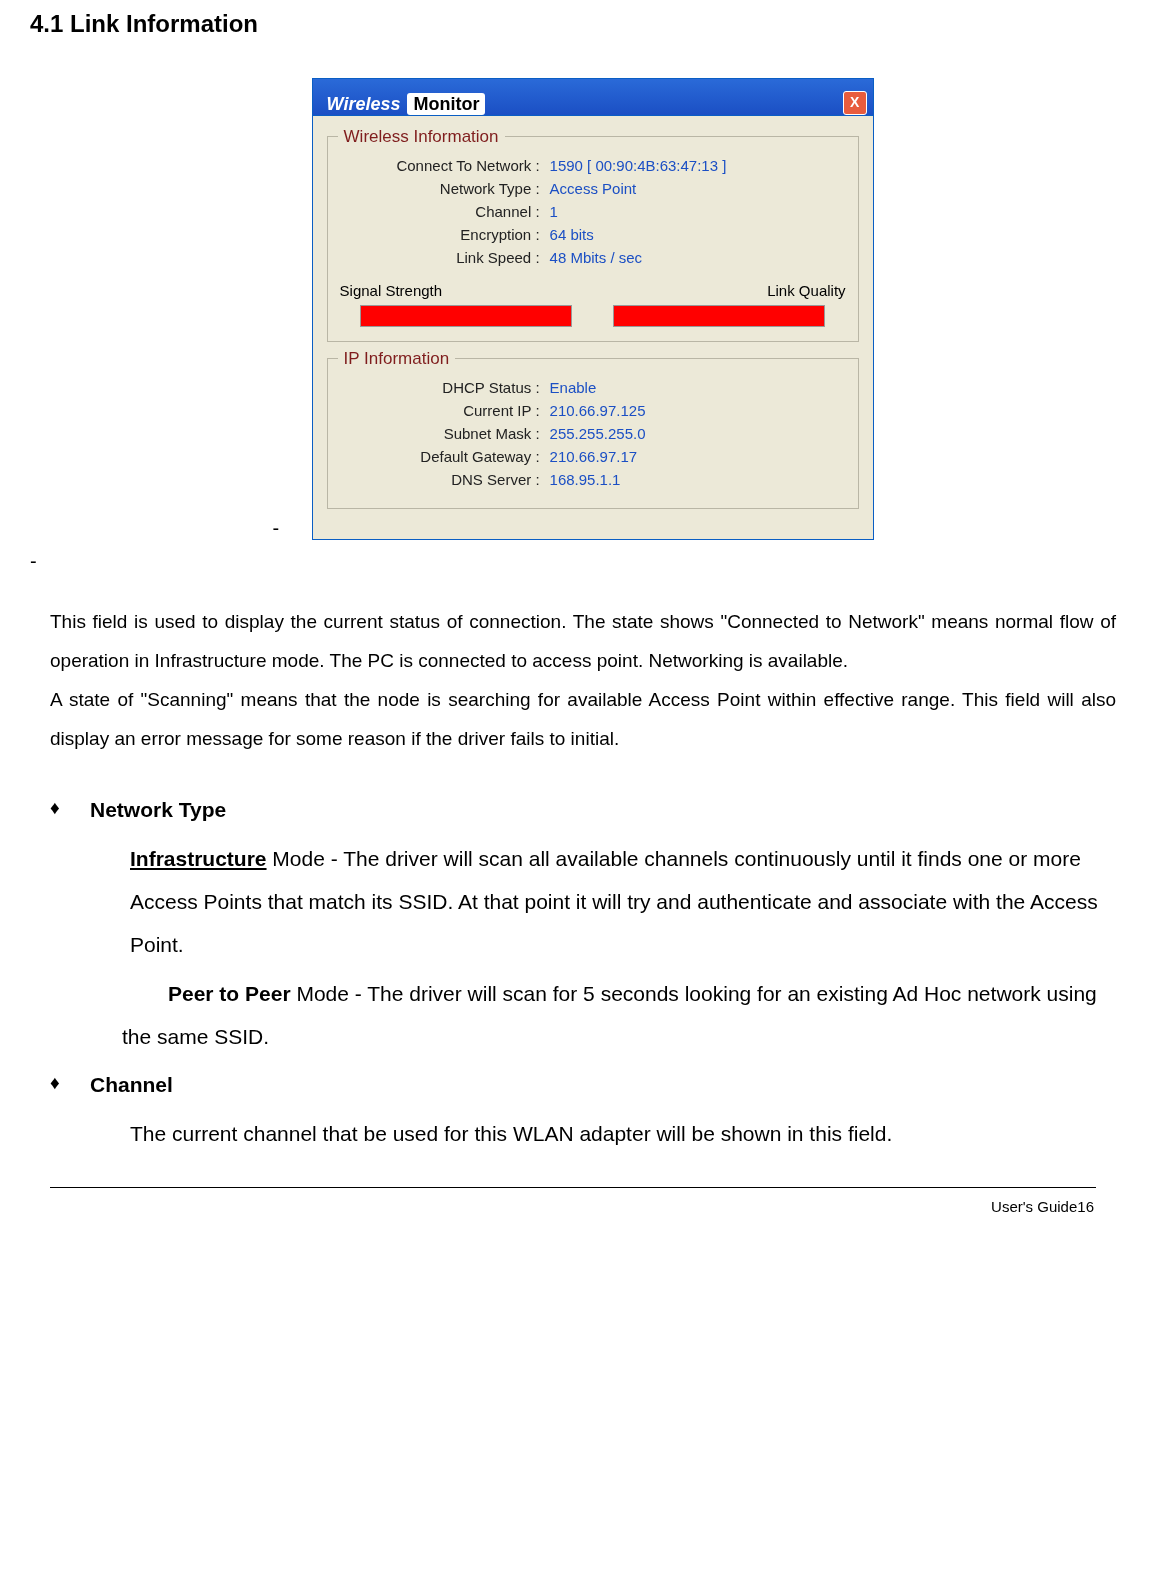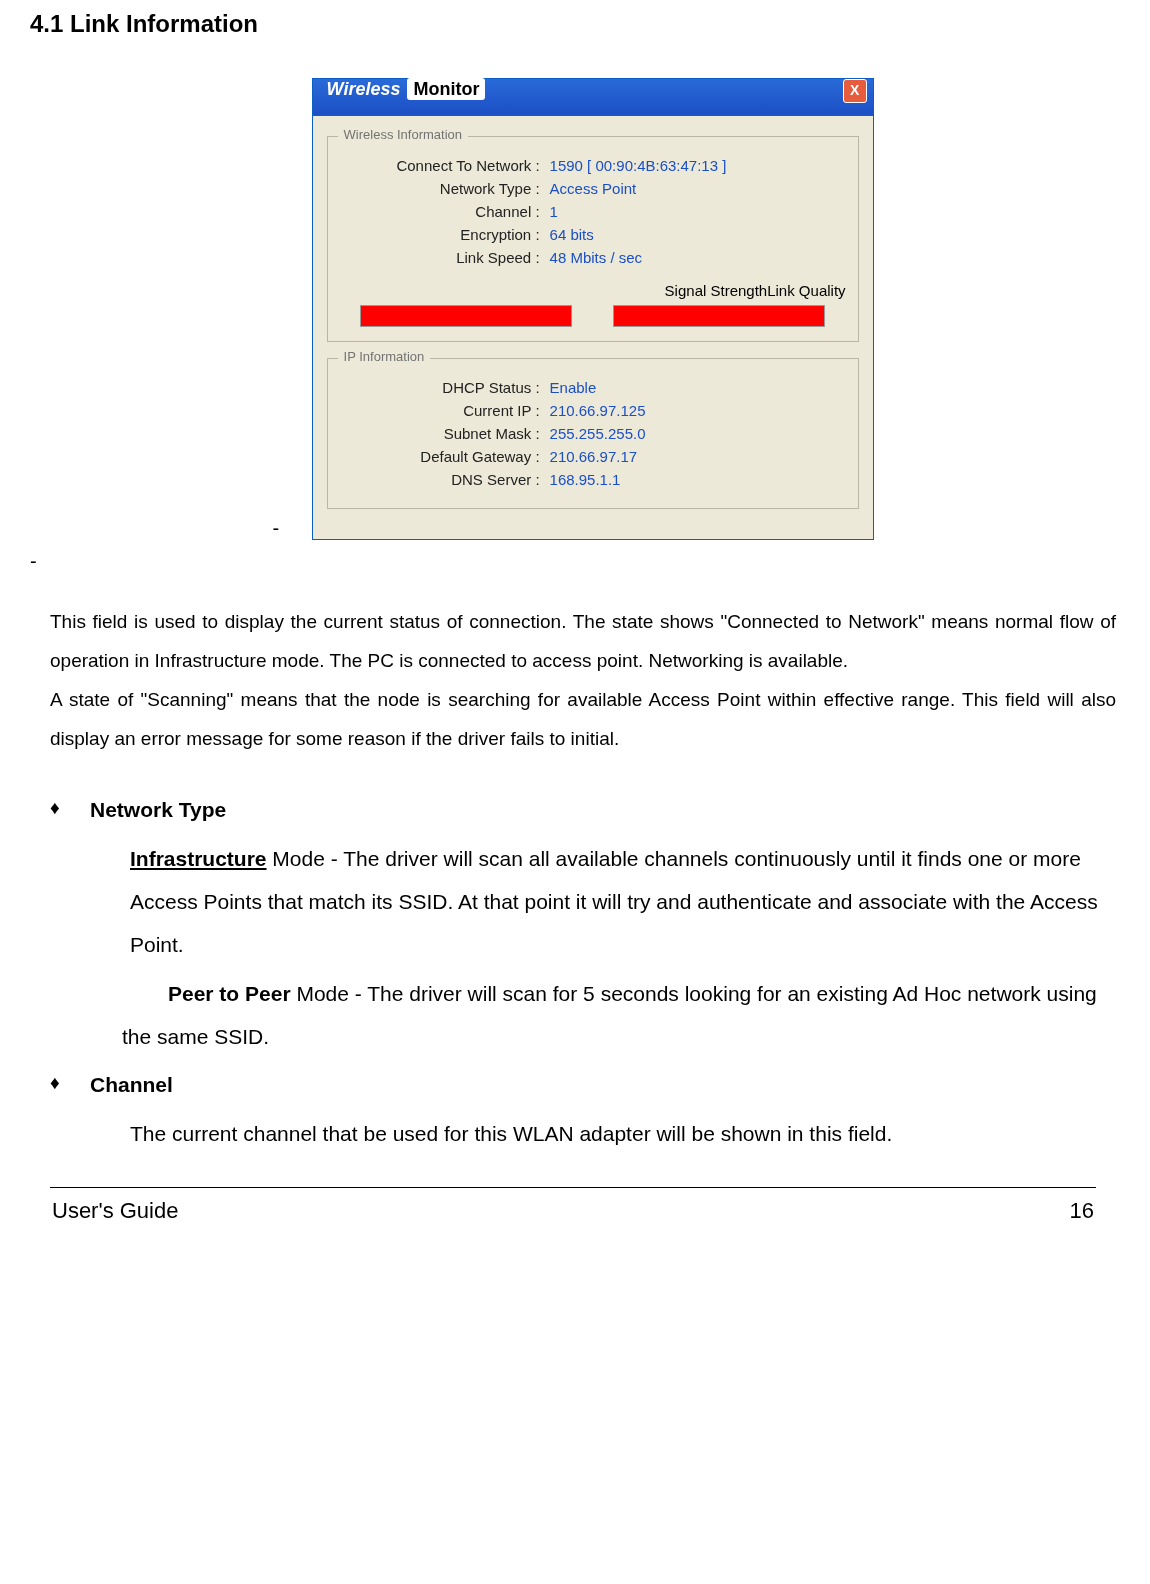--- a/index.html
+++ b/index.html
@@ -32,21 +32,21 @@
     width: 560px;
     border: 1px solid #0a5ec4;
     background: #ece9d8;
     text-align: left;
     vertical-align: bottom;
   }
   .titlebar {
     background: linear-gradient(#2a6ad8, #1b4fc4);
     height: 36px;
     display: flex;
-    align-items: flex-start;
+    align-items: flex-end;
     justify-content: space-between;
     padding: 0 6px 0 14px;
     border-bottom: 1px solid #0a5ec4;
   }
   .brand {
     color: #fff;
     font-size: 18px;
     font-style: italic;
     font-weight: bold;
   }
@@ -81,41 +81,41 @@
     margin: 8px 0 16px 0;
     padding: 14px 12px 14px 12px;
     position: relative;
   }
   .group-legend {
     position: absolute;
     top: -10px;
     left: 10px;
     background: #ece9d8;
     padding: 0 6px;
-    font-size: 13px;
-    color: #737373;
+    font-size: 17px;
+    color: #7f1d1d;
   }
   .row {
     display: flex;
     margin: 6px 0;
     font-size: 15px;
     align-items: center;
   }
   .label {
     width: 200px;
     text-align: right;
     color: #222;
     padding-right: 10px;
   }
   .value {
     color: #1b4fc4;
   }
   .sig-row {
     display: flex;
-    justify-content: flex-end;
+    justify-content: space-between;
     margin-top: 16px;
     font-size: 15px;
   }
   .bars-row {
     display: flex;
     justify-content: space-around;
     margin-top: 6px;
   }
   .bar {
     width: 210px;
@@ -187,22 +187,22 @@
   .bullet-body2 .bold {
     font-weight: bold;
     margin-left: 46px;
   }
   .footer-line {
     border-top: 1px solid #000;
     margin: 32px 20px 0 20px;
   }
   .footer {
     display: flex;
-    justify-content: space-between;
-    font-size: 22px;
+    justify-content: flex-end;
+    font-size: 15px;
     padding: 10px 22px 0 22px;
   }
 </style>
 </head>
 <body>
 
 <div class="page">
   <div class="section-title">4.1 Link Information</div>
 
   <div class="window-wrap">

